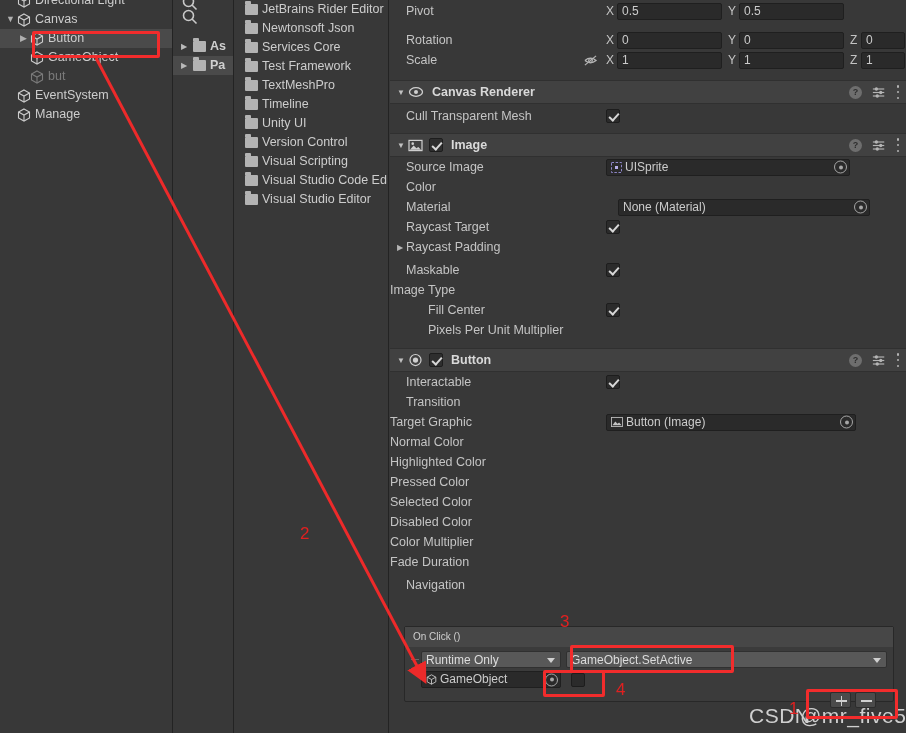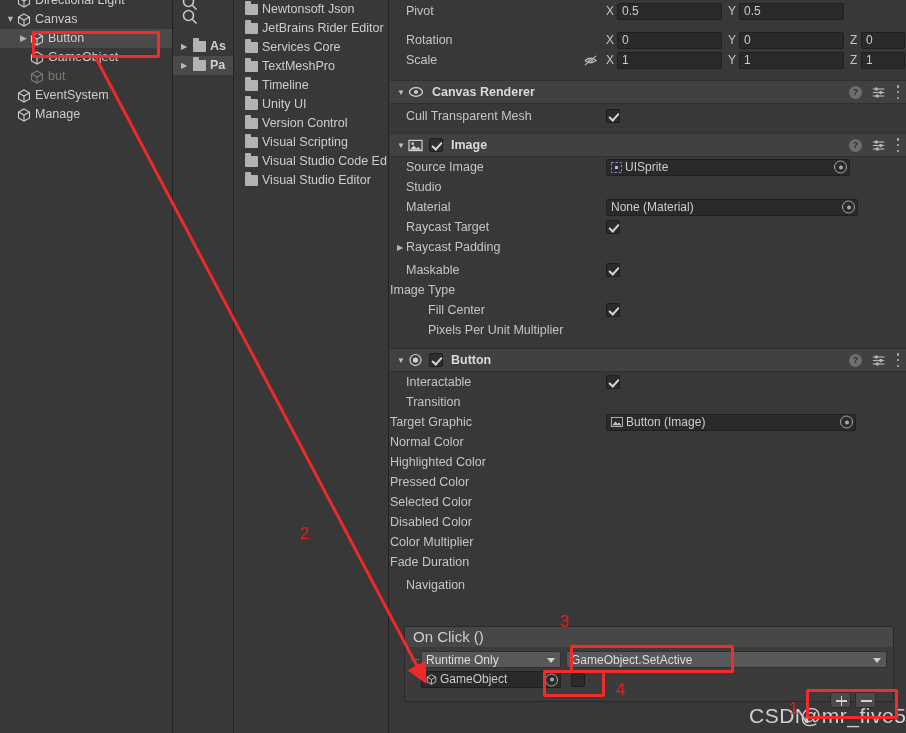--- a/index.html
+++ b/index.html
@@ -147,21 +147,21 @@
     width: 0; height: 0; border-left: 4px solid transparent;
     border-right: 4px solid transparent; border-top: 5px solid #d0d0d0;
   }
 
   
   .onclick-box {
     background: #3b3b3b; border: 1px solid #282828; border-radius: 2px;
   }
   .onclick-title {
     height: 20px; line-height: 20px; background: #474747;
-    padding-left: 8px; font-size: 15px; color: #cfcfcf;
+    padding-left: 8px; font-size: 10px; color: #cfcfcf;
   }
   .evt-row { display: flex; align-items: center; }
 
   .plus-btn {
     width: 21px; height: 16px; background: #4b4b4b; border: 1px solid #2c2c2c;
     border-radius: 2px; position: relative;
   }
   .plus-btn:before, .plus-btn:after {
     content:""; position:absolute; background:#d0d0d0;
   }
@@ -297,29 +297,33 @@
           <span class="folder"></span>
           <span class="pt-lbl">Pa</span>
         </div>
       </div>
   </div>
 
   <div class="projlist">
     <div id="projlist-rows" style="padding-top:0px">
         <div class="pl-row">
           <span class="folder"></span>
+          <span class="pl-lbl">JetBrains Rider Editor</span>
+        </div>
+        <div class="pl-row">
+          <span class="folder"></span>
           <span class="pl-lbl">Newtonsoft Json</span>
         </div>
         <div class="pl-row">
           <span class="folder"></span>
-          <span class="pl-lbl">JetBrains Rider Editor</span>
-        </div>
-        <div class="pl-row">
-          <span class="folder"></span>
           <span class="pl-lbl">Services Core</span>
+        </div>
+        <div class="pl-row">
+          <span class="folder"></span>
+          <span class="pl-lbl">Test Framework</span>
         </div>
         <div class="pl-row">
           <span class="folder"></span>
           <span class="pl-lbl">TextMeshPro</span>
         </div>
         <div class="pl-row">
           <span class="folder"></span>
           <span class="pl-lbl">Timeline</span>
         </div>
         <div class="pl-row">
@@ -445,27 +449,27 @@
           <rect x="4" y="4" width="3" height="3" fill="#b6aee8"></rect>
         </svg>
         <span>UISprite</span>
         <span class="objbtn">
             <i></i>
           </span>
       </div>
     </div>
 
     <div class="prop-row">
-      <span class="prop-label lbl-0">Studio</span>
+      <span class="prop-label lbl-0">Color</span>
 
     </div>
 
     <div class="prop-row">
       <span class="prop-label lbl-0">Material</span>
-      <div class="field obj" style="position:absolute;left:216px;width:252px">
+      <div class="field obj" style="position:absolute;left:228px;width:252px">
         <span>None (Material)</span>
         <span class="objbtn">
             <i></i>
           </span>
       </div>
     </div>
 
     <div class="prop-row">
       <span class="prop-label lbl-0">Raycast Target</span>
       <span class="cbx on" style="position:absolute;left:216px"></span>

